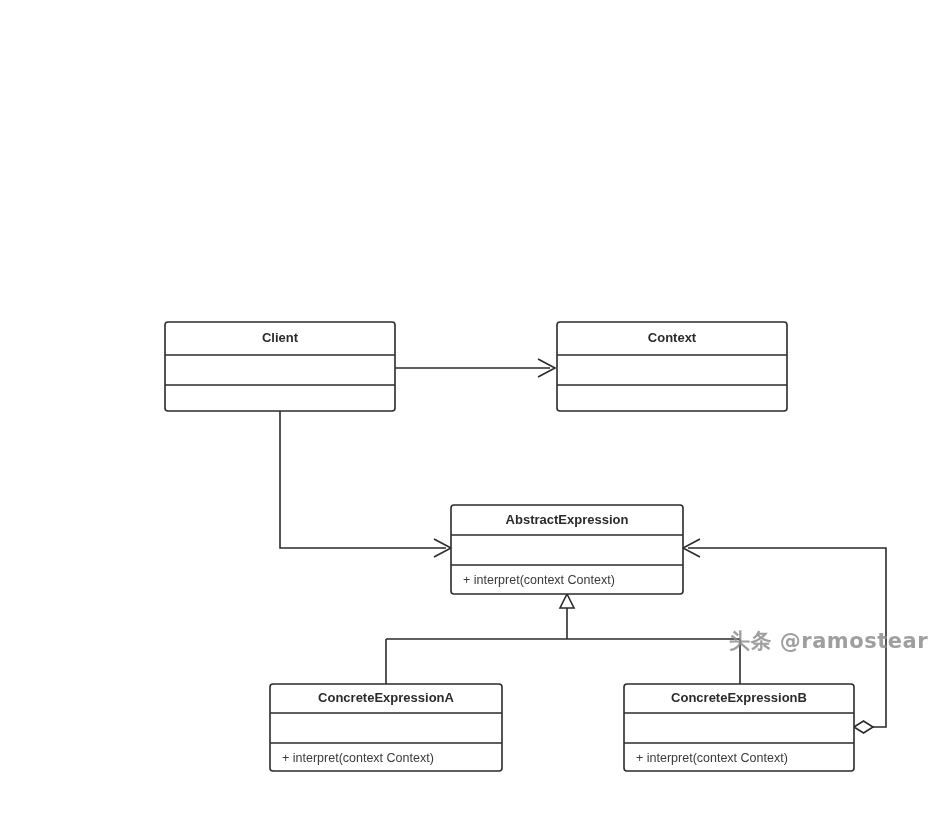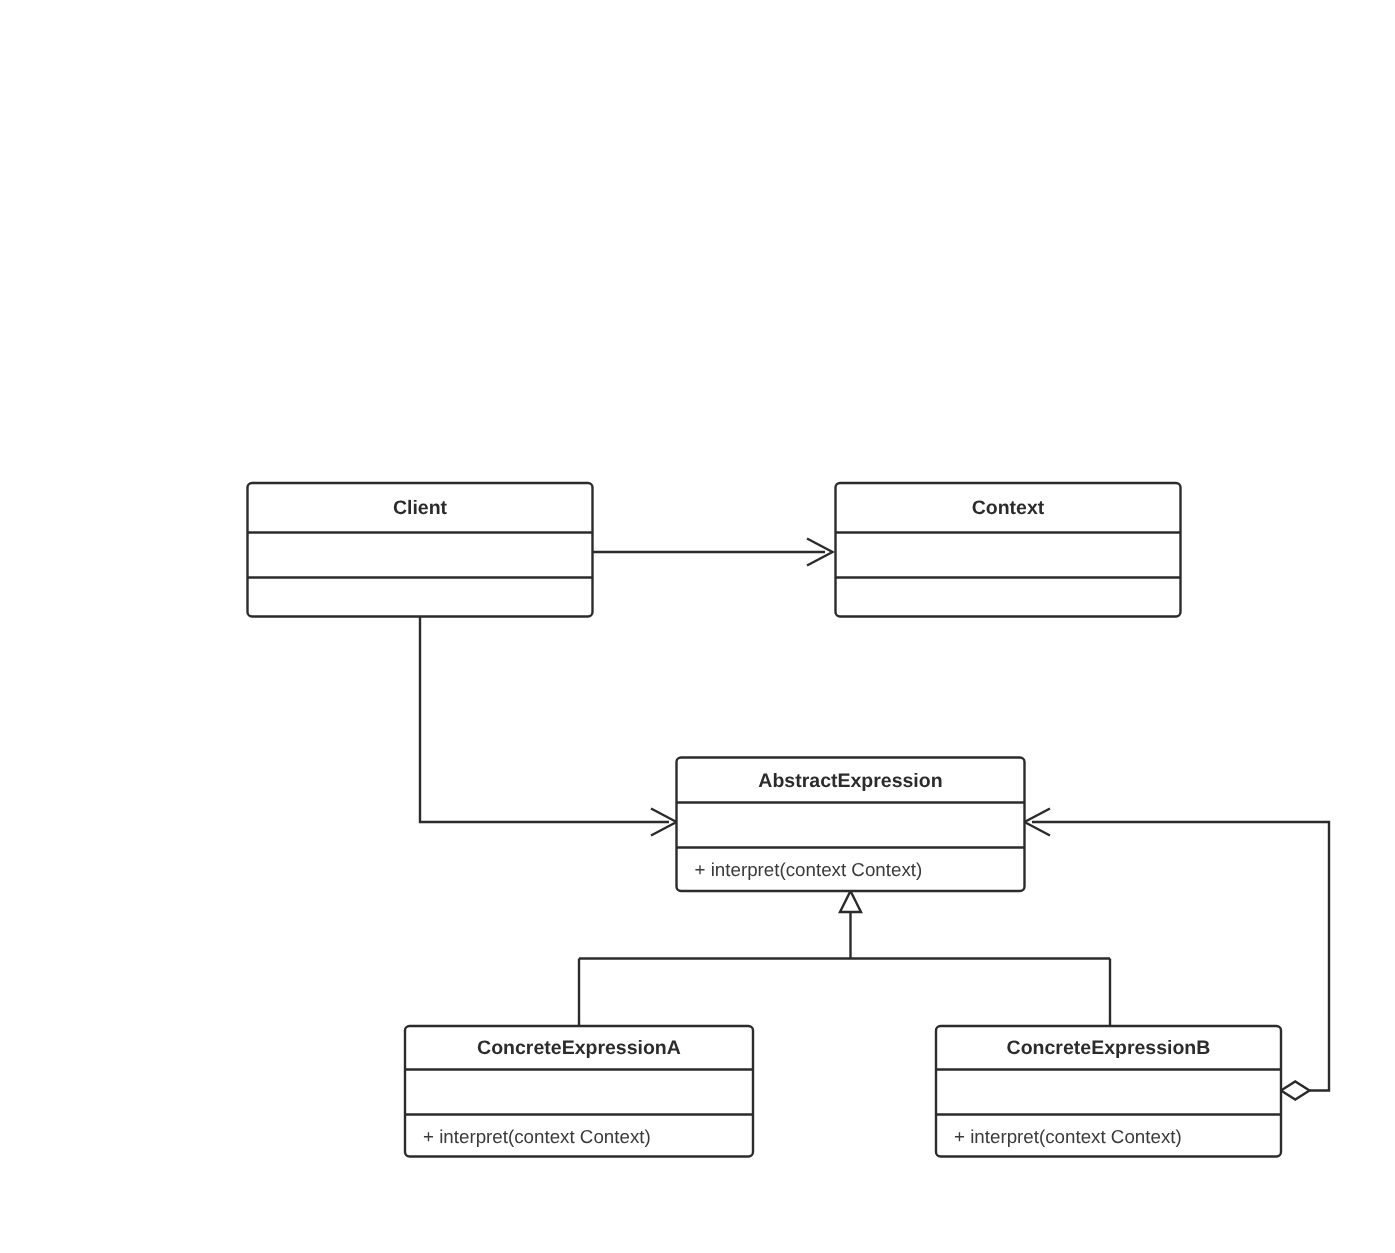--- a/index.html
+++ b/index.html
@@ -153,14 +153,15 @@
     <g>
       <rect class="uml-box-rect" x="608" y="684" width="230" height="87" rx="3" ry="3"></rect>
       <line class="uml-divider" x1="608" y1="713" x2="838" y2="713"></line>
       <line class="uml-divider" x1="608" y1="743" x2="838" y2="743"></line>
       <text class="cls-title" x="723" y="699">ConcreteExpressionB</text>
       <text class="cls-method" x="620" y="759">+ interpret(context Context)</text>
     </g>
 
   </svg>
 
+  <div class="watermark">头条 @ramostear</div>
 
 </div>
 
 </body></html>

